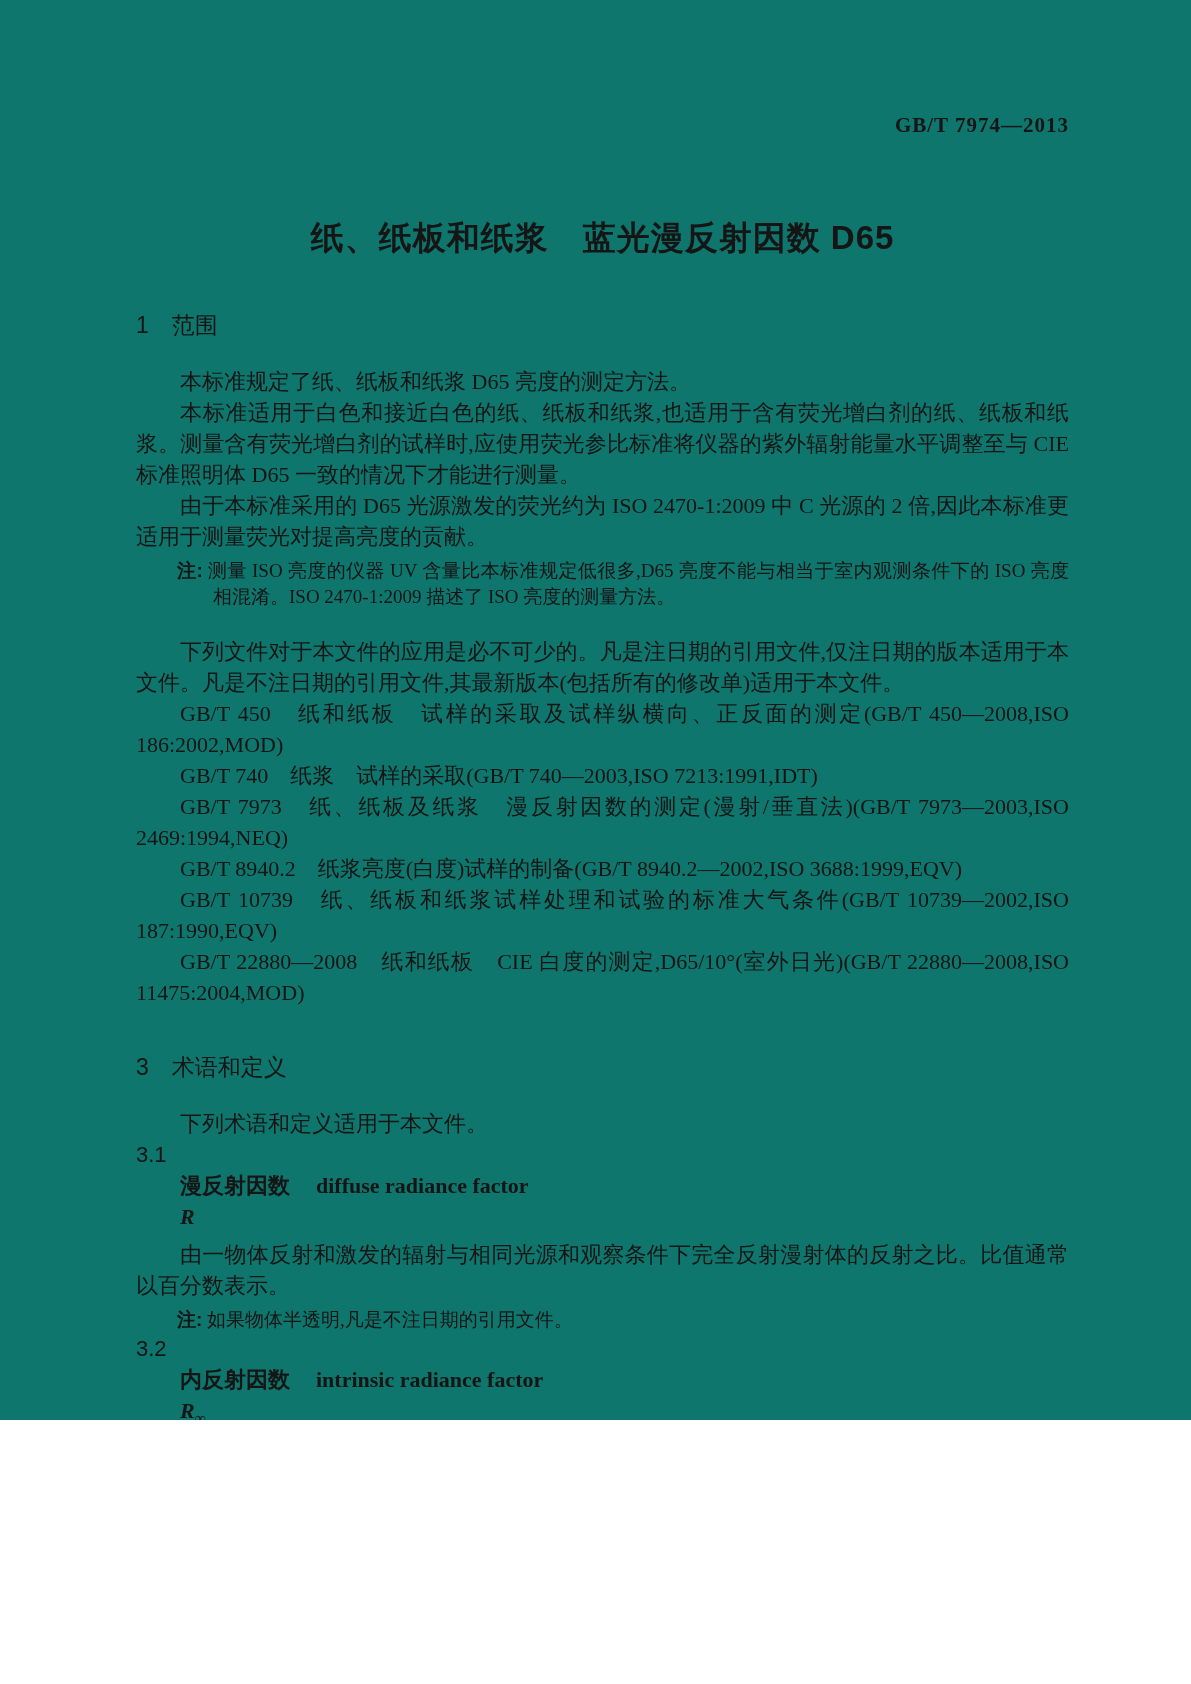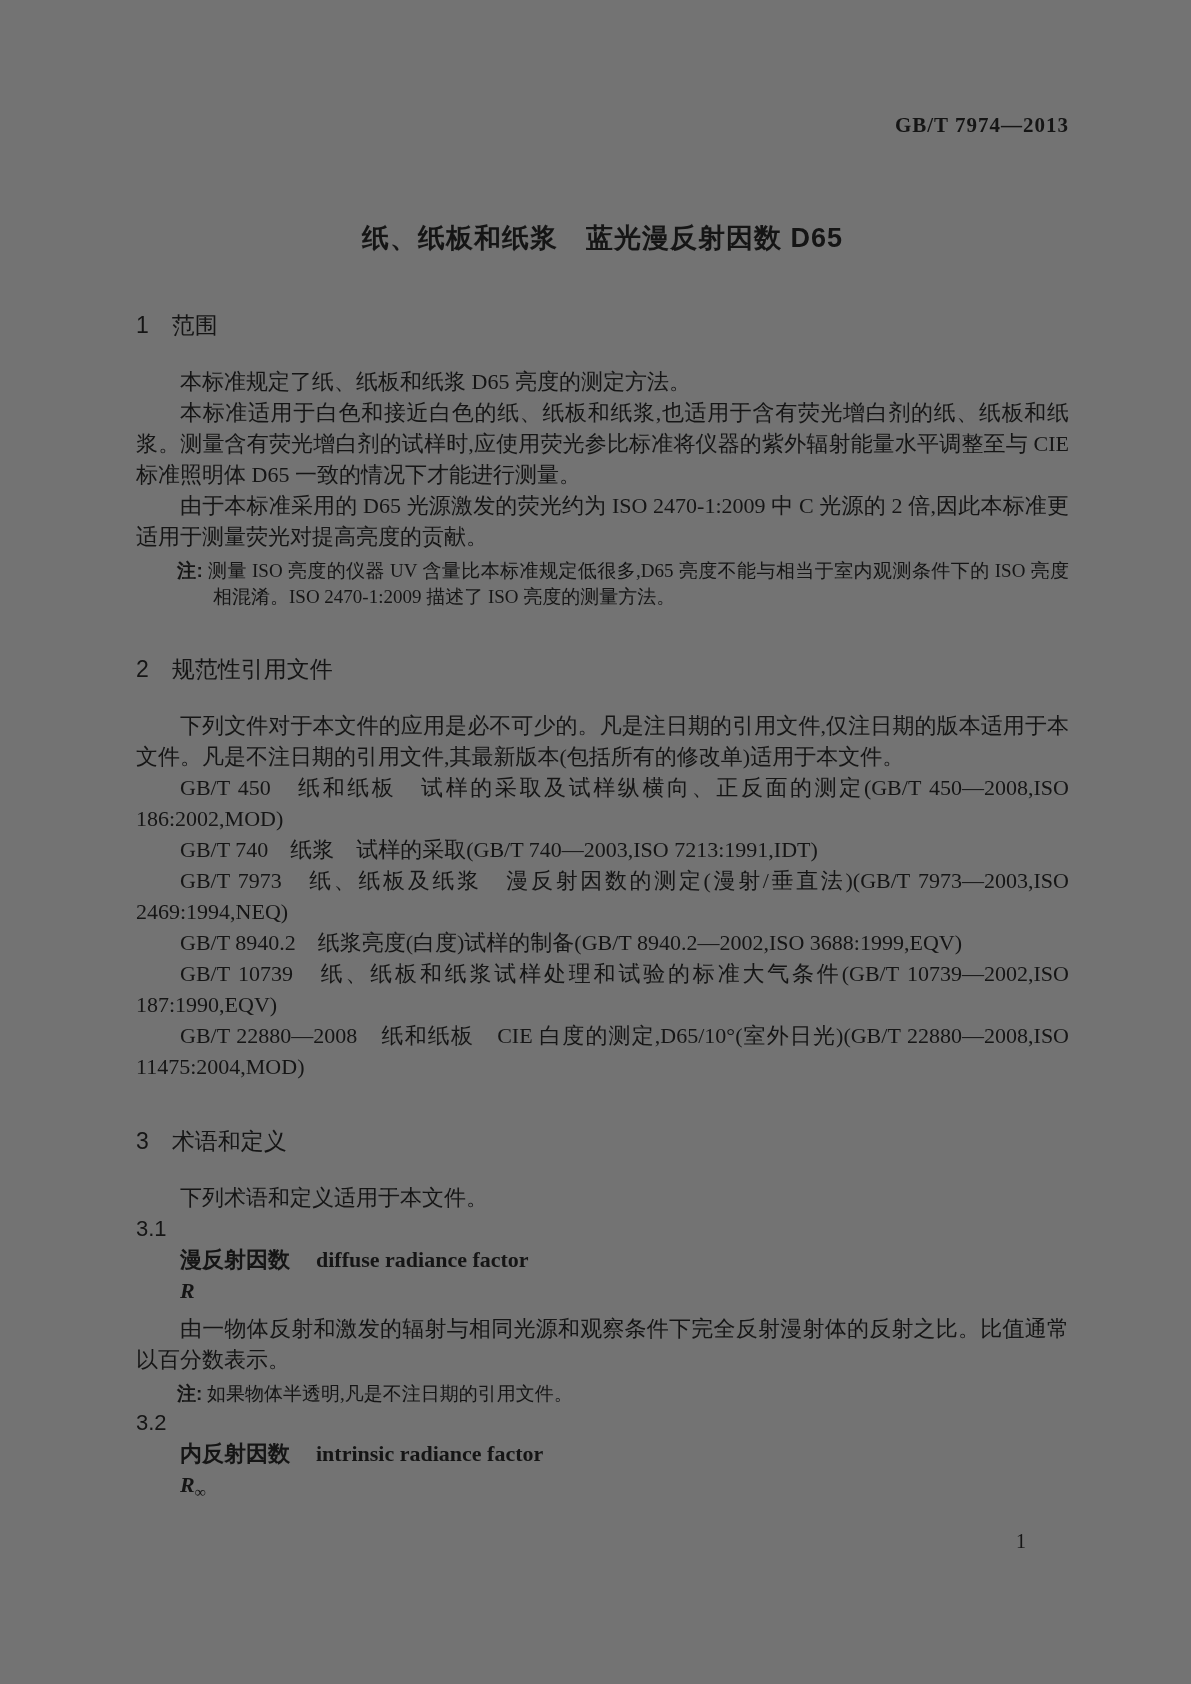--- a/index.html
+++ b/index.html
@@ -1,40 +1,40 @@
 <!DOCTYPE html>
 <html><head>
 <meta charset="utf-8">
 <style>
   * { margin:0; padding:0; box-sizing:border-box; }
   html,body { background:#ffffff; }
   .page {
     position:relative;
-    width:1191px; height:1684px;
-    background:#737373;
+    width:1191px; height:1420px;
+    background:#0f766e;
     color:#151515;
     font-family:"Liberation Serif","DejaVu Serif",serif;
     overflow:hidden;
   }
   .content {
     position:absolute; left:136px; top:112px; width:933px;
   }
   .std-header {
     text-align:right;
     font-family:"Liberation Serif","DejaVu Serif",serif;
     font-weight:bold;
     font-size:21px; line-height:26px;
     letter-spacing:1px;
   }
   .doc-title {
     margin-top:72px;
     text-align:center;
     font-family:"Liberation Sans","DejaVu Sans",sans-serif;
     font-weight:bold;
-    font-size:27px; line-height:56px;
+    font-size:33px; line-height:56px;
     letter-spacing:1px;
   }
   .sec-heading {
     margin-top:44px;
     font-family:"Liberation Sans","DejaVu Sans",sans-serif;
     font-weight:normal;
     font-size:23px; line-height:30px;
   }
   .body-p {
     font-size:22px; line-height:31px;
@@ -92,21 +92,20 @@
     <div class="doc-title">
       <div>纸、纸板和纸浆　蓝光漫反射因数 D65</div>
     </div>
 
     <div class="sec-heading">1　范围</div>
     <p class="body-p mt">本标准规定了纸、纸板和纸浆 D65 亮度的测定方法。</p>
     <p class="body-p">本标准适用于白色和接近白色的纸、纸板和纸浆,也适用于含有荧光增白剂的纸、纸板和纸浆。测量含有荧光增白剂的试样时,应使用荧光参比标准将仪器的紫外辐射能量水平调整至与 CIE 标准照明体 D65 一致的情况下才能进行测量。</p>
     <p class="body-p">由于本标准采用的 D65 光源激发的荧光约为 ISO 2470-1:2009 中 C 光源的 2 倍,因此本标准更适用于测量荧光对提高亮度的贡献。</p>
     <p class="note"><span class="note-label">注:</span> <span>测量 ISO 亮度的仪器 UV 含量比本标准规定低很多,D65 亮度不能与相当于室内观测条件下的 ISO 亮度相混淆。ISO 2470-1:2009 描述了 ISO 亮度的测量方法。</span></p>
 
-    <div class="sec-heading">2　规范性引用文件</div>
     <p class="body-p mt">下列文件对于本文件的应用是必不可少的。凡是注日期的引用文件,仅注日期的版本适用于本文件。凡是不注日期的引用文件,其最新版本(包括所有的修改单)适用于本文件。</p>
     <p class="body-p">GB/T 450　纸和纸板　试样的采取及试样纵横向、正反面的测定(GB/T 450—2008,ISO 186:2002,MOD)</p>
     <p class="body-p">GB/T 740　纸浆　试样的采取(GB/T 740—2003,ISO 7213:1991,IDT)</p>
     <p class="body-p">GB/T 7973　纸、纸板及纸浆　漫反射因数的测定(漫射/垂直法)(GB/T 7973—2003,ISO 2469:1994,NEQ)</p>
     <p class="body-p">GB/T 8940.2　纸浆亮度(白度)试样的制备(GB/T 8940.2—2002,ISO 3688:1999,EQV)</p>
     <p class="body-p">GB/T 10739　纸、纸板和纸浆试样处理和试验的标准大气条件(GB/T 10739—2002,ISO 187:1990,EQV)</p>
     <p class="body-p">GB/T 22880—2008　纸和纸板　CIE 白度的测定,D65/10°(室外日光)(GB/T 22880—2008,ISO 11475:2004,MOD)</p>
 
     <div class="sec-heading">3　术语和定义</div>
     <p class="body-p mt">下列术语和定义适用于本文件。</p>

